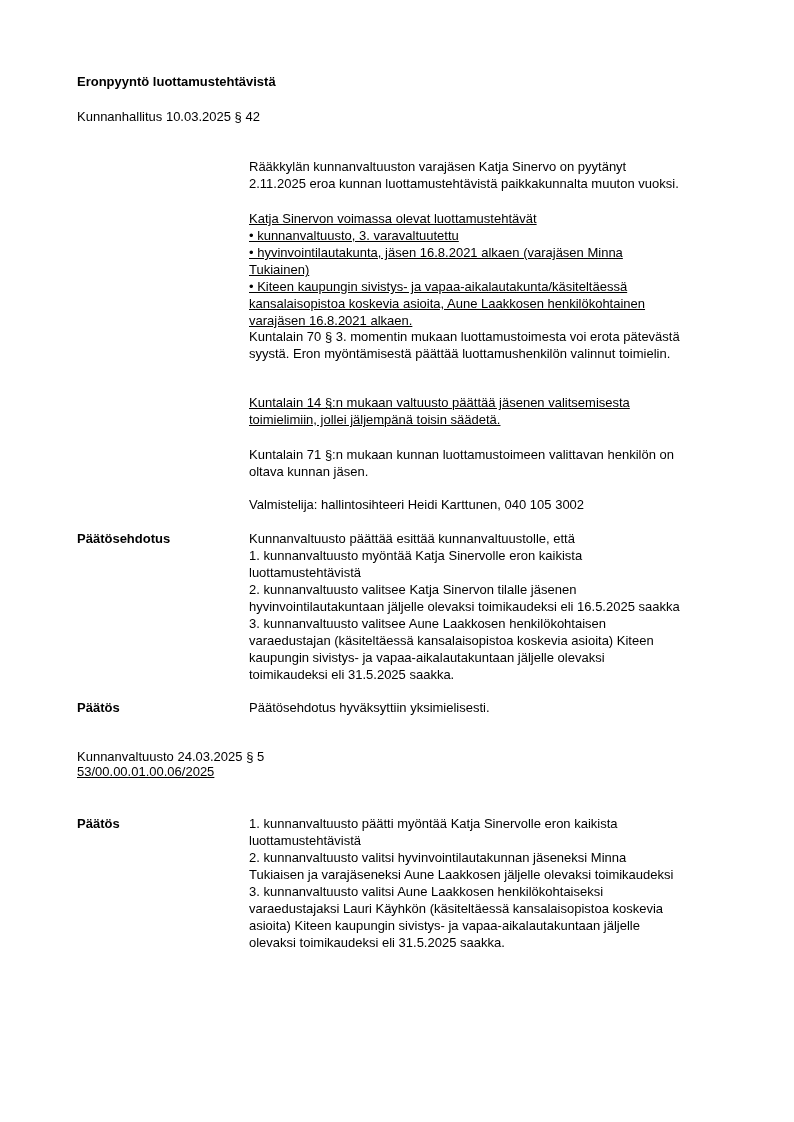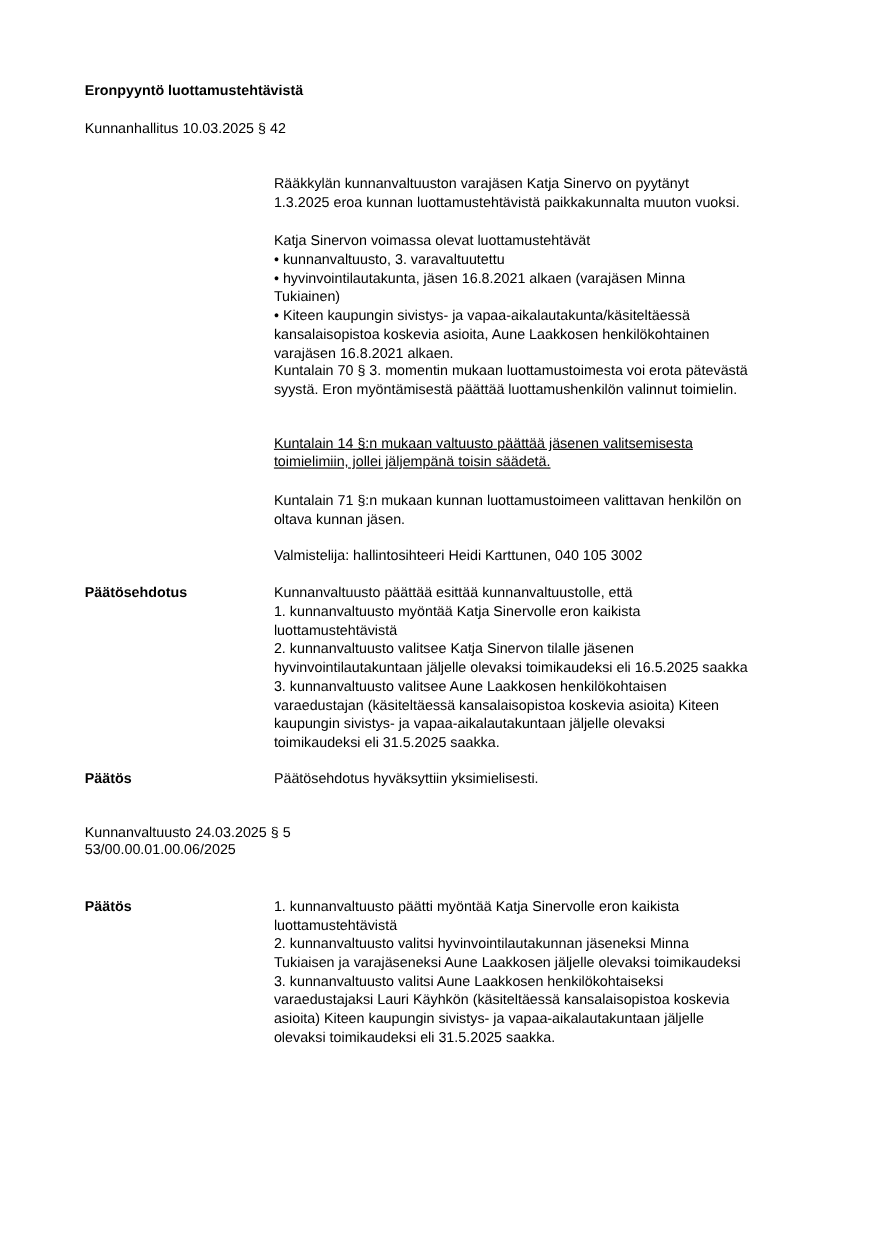--- a/index.html
+++ b/index.html
@@ -45,24 +45,24 @@
 <body>
 
 <div class="page">
 
   <div class="abs line bold" style="left:77px; top:73px;">Eronpyyntö luottamustehtävistä</div>
 
   <div class="abs line" style="left:77px; top:108px;">Kunnanhallitus 10.03.2025 § 42</div>
 
   <div class="col" style="top:158px;">
     <span class="line">Rääkkylän kunnanvaltuuston varajäsen Katja Sinervo on pyytänyt</span>
-    <span class="line">1.3.2025 eroa kunnan luottamustehtävistä paikkakunnalta muuton vuoksi.</span>
+    <span class="line">2.11.2025 eroa kunnan luottamustehtävistä paikkakunnalta muuton vuoksi.</span>
   </div>
 
-  <div class="col" style="top:210px;">
+  <div class="col" style="top:210px;text-decoration:underline;">
     <span class="line">Katja Sinervon voimassa olevat luottamustehtävät</span>
     <span class="line">• kunnanvaltuusto, 3. varavaltuutettu</span>
     <span class="line">• hyvinvointilautakunta, jäsen 16.8.2021 alkaen (varajäsen Minna</span>
     <span class="line">Tukiainen)</span>
     <span class="line">• Kiteen kaupungin sivistys- ja vapaa-aikalautakunta/käsiteltäessä</span>
     <span class="line">kansalaisopistoa koskevia asioita, Aune Laakkosen henkilökohtainen</span>
     <span class="line">varajäsen 16.8.2021 alkaen.</span>
   </div>
 
   <div class="col" style="top:328px;">
@@ -97,21 +97,21 @@
     <span class="line">toimikaudeksi eli 31.5.2025 saakka.</span>
   </div>
 
   <div class="label" style="top:699px;">Päätös</div>
   <div class="col" style="top:699px;">
     <span class="line">Päätösehdotus hyväksyttiin yksimielisesti.</span>
   </div>
 
   <div class="abs" style="left:77px; top:748px;">
     <span class="line">Kunnanvaltuusto 24.03.2025 § 5</span>
-    <span class="line" style="margin-top:-2px;">53/00.00.01.00.06/2025</span>
+    <span class="line" style="margin-top:-2px;text-decoration:underline;">53/00.00.01.00.06/2025</span>
   </div>
 
   <div class="label" style="top:815px;">Päätös</div>
   <div class="col" style="top:815px;">
     <span class="line">1. kunnanvaltuusto päätti myöntää Katja Sinervolle eron kaikista</span>
     <span class="line">luottamustehtävistä</span>
     <span class="line">2. kunnanvaltuusto valitsi hyvinvointilautakunnan jäseneksi Minna</span>
     <span class="line">Tukiaisen ja varajäseneksi Aune Laakkosen jäljelle olevaksi toimikaudeksi</span>
     <span class="line">3. kunnanvaltuusto valitsi Aune Laakkosen henkilökohtaiseksi</span>
     <span class="line">varaedustajaksi Lauri Käyhkön (käsiteltäessä kansalaisopistoa koskevia</span>

